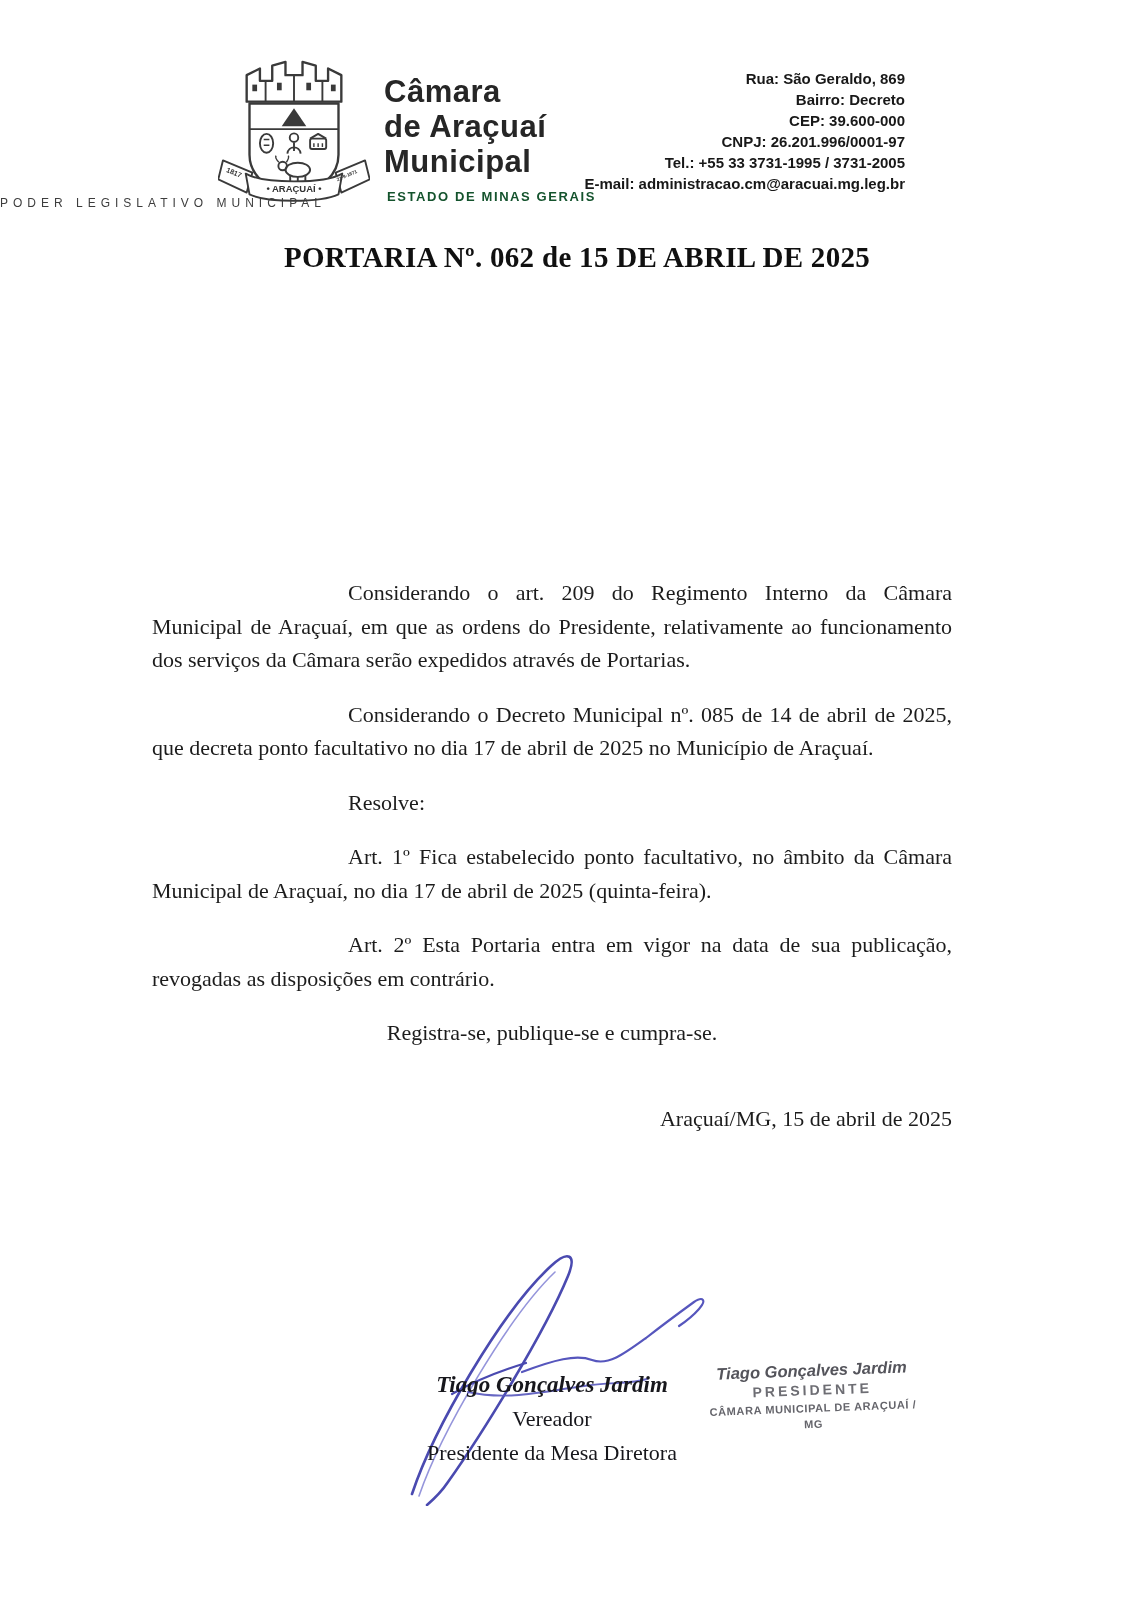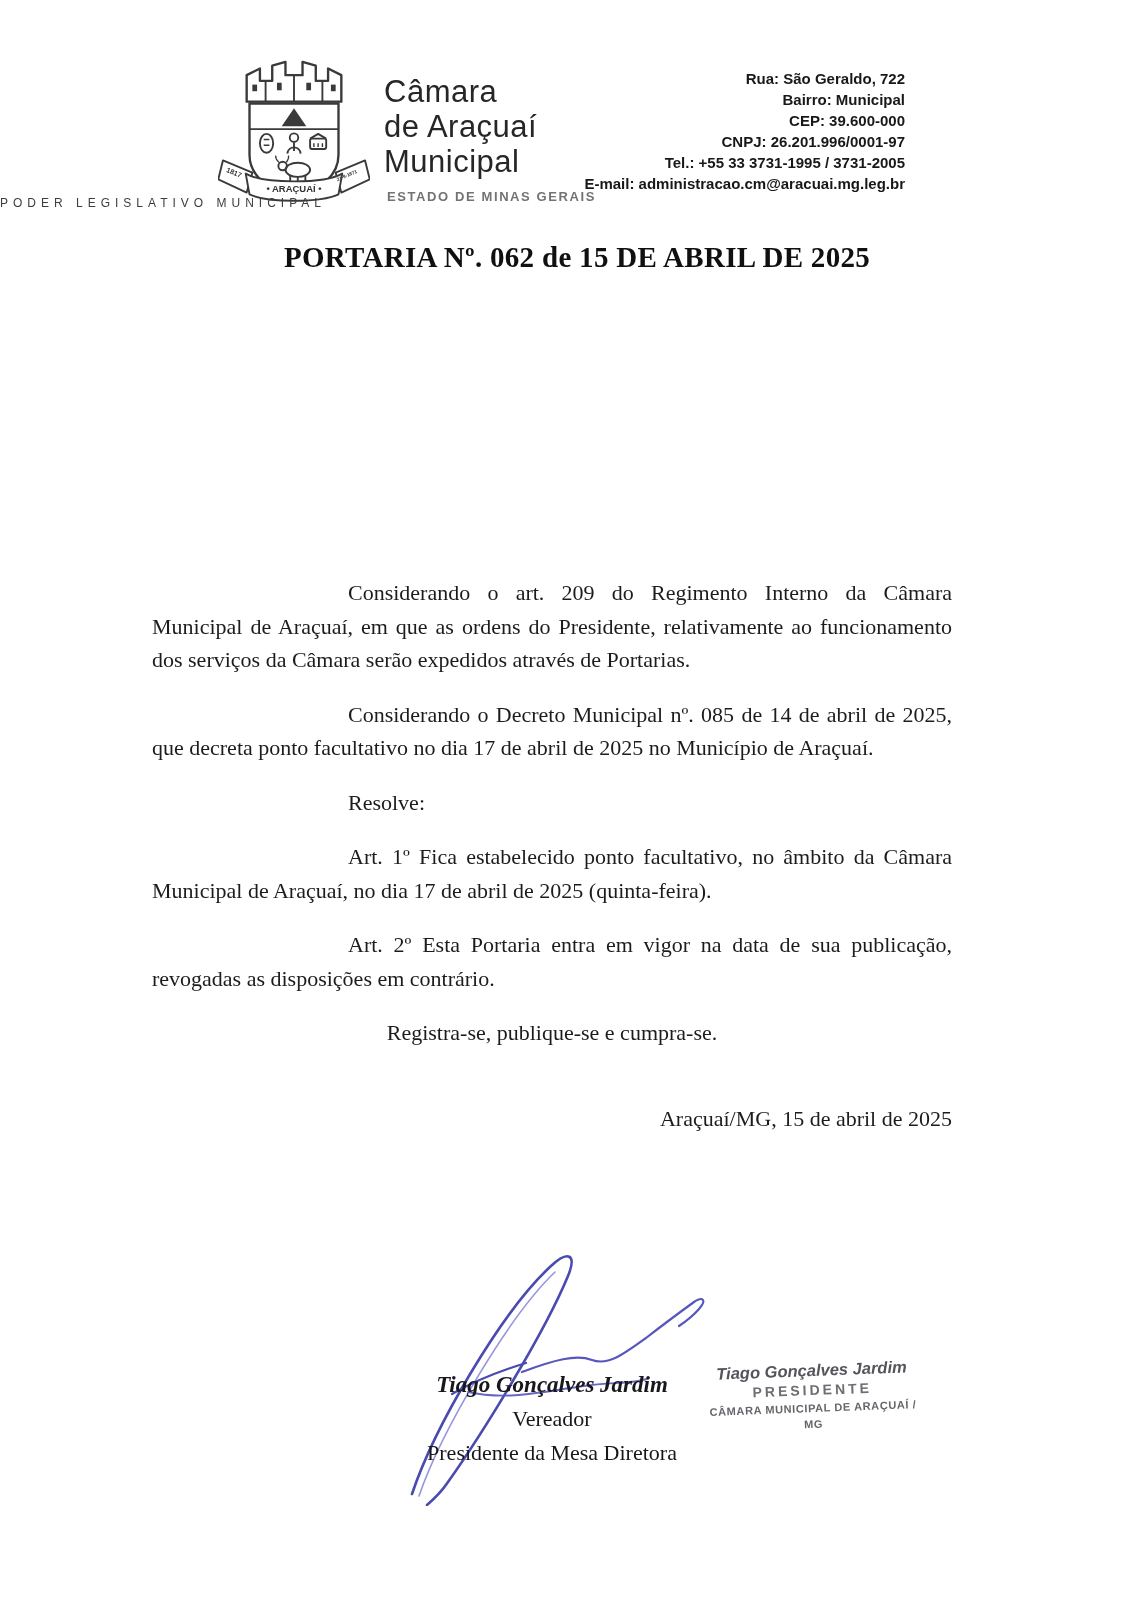--- a/index.html
+++ b/index.html
@@ -10,25 +10,25 @@
     margin:0 auto;
     overflow:hidden;
     font-family:"Liberation Serif","DejaVu Serif",serif;
     color:#1c1c1c;
   }
   
   .brand{position:absolute;left:218px;top:60px;display:flex;align-items:flex-start;}
   .crest{width:152px;height:142px;flex:0 0 auto;}
   .brand-text{margin-left:14px;padding-top:14px;font-family:"Liberation Sans","DejaVu Sans",sans-serif;}
   .org-name div{
-    font-size:31px;font-weight:normal;line-height:35px;color:#262626;letter-spacing:.5px;
+    font-size:31px;font-weight:bold;line-height:35px;color:#262626;letter-spacing:.5px;
   }
   .org-state{
     margin-top:10px;margin-left:3px;
-    font-size:13px;font-weight:bold;letter-spacing:1.6px;color:#737373;
+    font-size:13px;font-weight:bold;letter-spacing:1.6px;color:#14532d;
   }
   .contact{
     position:absolute;right:227px;top:68px;
     text-align:right;
     font-family:"Liberation Sans","DejaVu Sans",sans-serif;
     font-size:15px;font-weight:bold;line-height:21px;color:#181818;
   }
   .subtitle{
     position:absolute;top:196px;left:0;width:100%;
     text-align:left;
@@ -117,22 +117,22 @@
       <div class="org-name">
         <div>Câmara</div>
         <div>de Araçuaí</div>
         <div>Municipal</div>
       </div>
       <div class="org-state">ESTADO DE MINAS GERAIS</div>
     </div>
   </div>
 
   <div class="contact">
-    <div>Rua: São Geraldo, 722</div>
-    <div>Bairro: Municipal</div>
+    <div>Rua: São Geraldo, 869</div>
+    <div>Bairro: Decreto</div>
     <div>CEP: 39.600-000</div>
     <div>CNPJ: 26.201.996/0001-97</div>
     <div>Tel.: +55 33 3731-1995 / 3731-2005</div>
     <div>E-mail: administracao.cm@aracuai.mg.leg.br</div>
   </div>
 
   <div class="subtitle">PODER LEGISLATIVO MUNICIPAL</div>
 
   <h1 class="title">PORTARIA Nº. 062 de 15 DE ABRIL DE 2025</h1>
 

